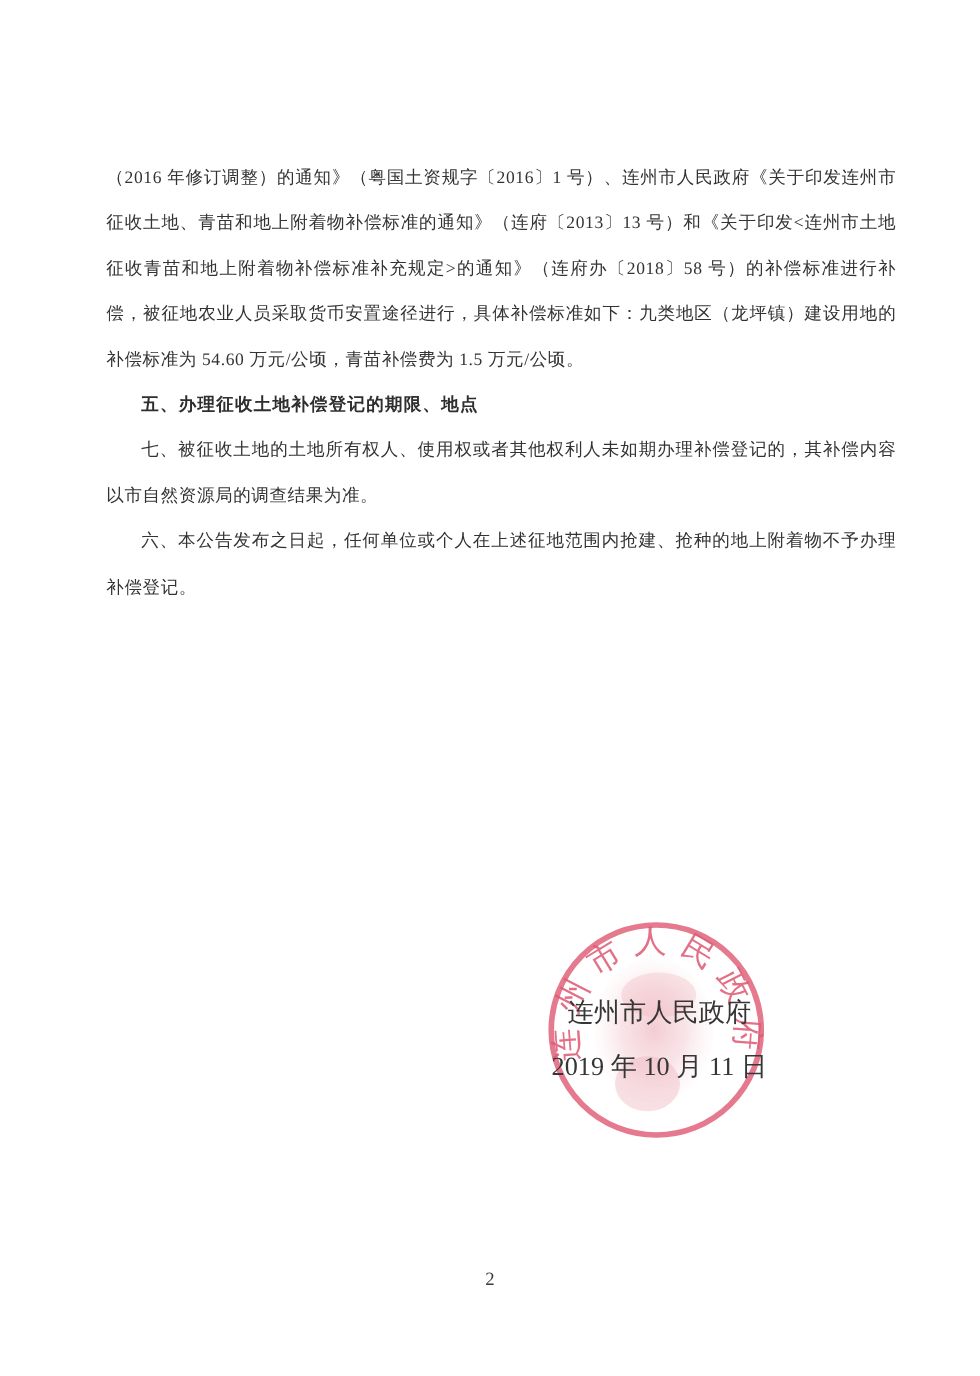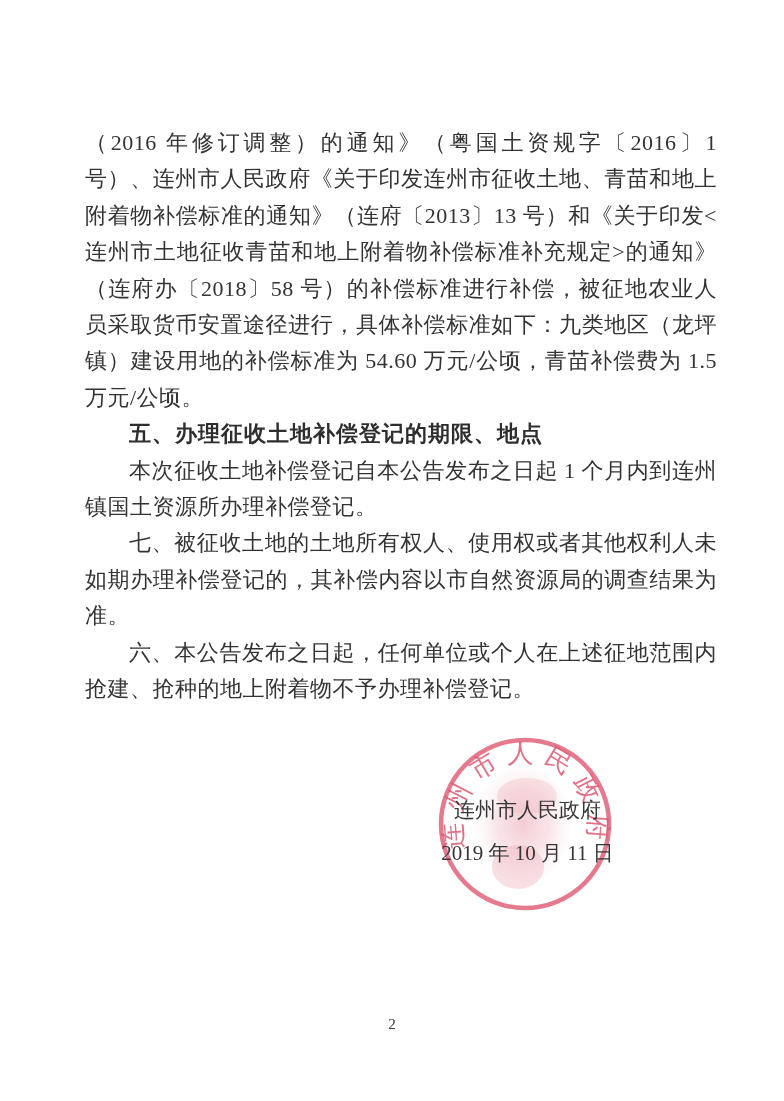--- a/index.html
+++ b/index.html
@@ -14,36 +14,36 @@
     background: #ffffff;
     overflow: hidden;
     font-family: "Liberation Serif", "DejaVu Serif", serif;
     color: #333333;
   }
   .content {
     position: absolute;
     left: 85px;
     top: 125px;
     width: 632px;
-    font-size: 22px;
+    font-size: 14px;
     line-height: 36.4px;
     letter-spacing: 0.5px;
     text-align: justify;
     text-justify: inter-character;
   }
   .content p {
     margin: 0;
   }
   .p-indent {
     text-indent: 2em;
   }
   .p-heading {
     text-indent: 2em;
     font-weight: bold;
-    font-family: Liberation Sans, sans-serif;
+    font-family: Liberation Mono, monospace;
     letter-spacing: 1px;
     color: #2e2e2e;
   }
   .signature {
     position: absolute;
     left: 400px;
     top: 789px;
     width: 255px;
     text-align: center;
     z-index: 2;
@@ -74,21 +74,20 @@
   }
 </style>
 </head>
 <body>
 
 <div class="page">
 
   <div class="content">
     <p>（2016 年修订调整）的通知》（粤国土资规字〔2016〕1 号）、连州市人民政府《关于印发连州市征收土地、青苗和地上附着物补偿标准的通知》（连府〔2013〕13 号）和《关于印发&lt;连州市土地征收青苗和地上附着物补偿标准补充规定&gt;的通知》（连府办〔2018〕58 号）的补偿标准进行补偿，被征地农业人员采取货币安置途径进行，具体补偿标准如下：九类地区（龙坪镇）建设用地的补偿标准为 54.60 万元/公顷，青苗补偿费为 1.5 万元/公顷。</p>
     <p class="p-heading">五、办理征收土地补偿登记的期限、地点</p>
-    <p class="p-indent">本次征收土地补偿登记自本公告发布之日起 1 个月内到连州镇国土资源所办理补偿登记。</p>
     <p class="p-indent">七、被征收土地的土地所有权人、使用权或者其他权利人未如期办理补偿登记的，其补偿内容以市自然资源局的调查结果为准。</p>
     <p class="p-indent">六、本公告发布之日起，任何单位或个人在上述征地范围内抢建、抢种的地上附着物不予办理补偿登记。</p>
   </div>
 
   <svg class="seal" viewBox="0 0 200 200" xmlns="http://www.w3.org/2000/svg">
     <defs>
       <radialGradient id="emblemFade" cx="50%" cy="50%" r="50%">
         <stop offset="0%" stop-color="#e89aa8" stop-opacity="0.55"></stop>
         <stop offset="55%" stop-color="#eeb8c3" stop-opacity="0.40"></stop>
         <stop offset="100%" stop-color="#f6d7dc" stop-opacity="0.05"></stop>

